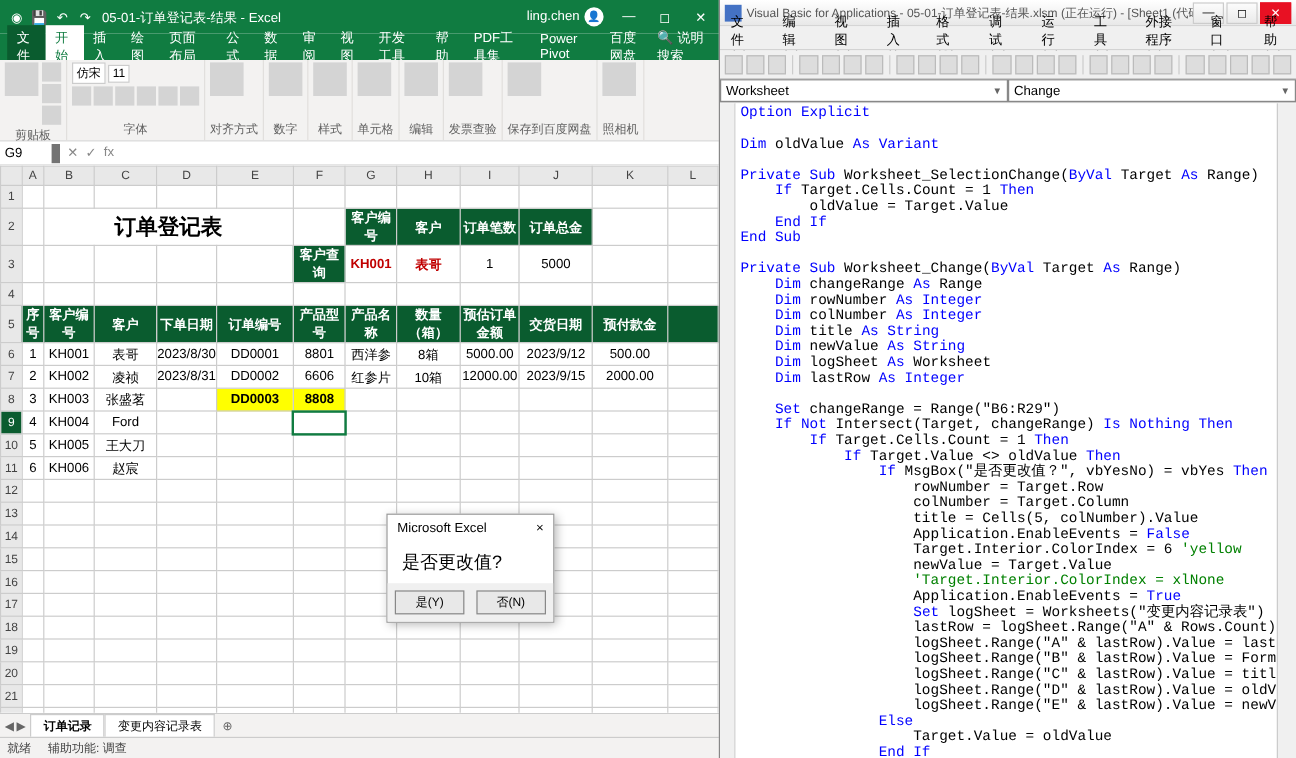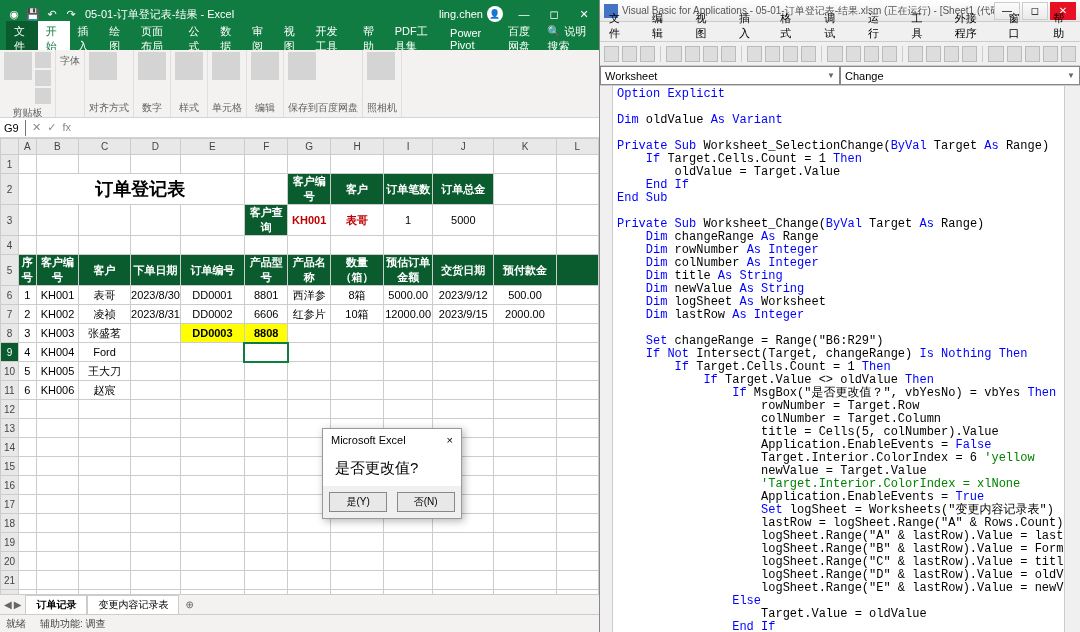--- a/index.html
+++ b/index.html
@@ -27,21 +27,21 @@
     .rgroup { border-right: 1px solid #e1dfdd; padding: 2px 4px; display: flex; flex-direction: column; justify-content: space-between; }
     .rgroup .label { text-align: center; color: #616161; font-size: 10px; padding-top: 2px; }
     .rgroup .content { display: flex; gap: 3px; align-items: flex-start; }
     .rgroup .col { display: flex; flex-direction: column; gap: 2px; }
     .ricon { width: 16px; height: 16px; background: #d4d4d4; display: inline-block; }
     .ricon.big { width: 28px; height: 28px; }
     .rrow { display: flex; gap: 2px; align-items: center; }
     .fontsel { border: 1px solid #ccc; padding: 1px 3px; font-size: 10px; background: #fff; }
     
     .formula-bar { height: 20px; border-bottom: 1px solid #d4d4d4; display: flex; align-items: center; background: #fff; }
-    .namebox { width: 26px; border-right: 1px solid #737373; padding: 2px 4px; font-size: 11px; }
+    .namebox { width: 50px; border-right: 7px solid #737373; padding: 2px 4px; font-size: 11px; }
     .fb-btns { display: flex; gap: 6px; padding: 0 6px; color: #888; }
     .fb-input { flex: 1; padding: 2px 4px; font-size: 11px; }
     
     .grid-area { flex: 1; overflow: hidden; position: relative; background: #fff; }
     .grid { border-collapse: collapse; font-size: 11px; }
     .grid th, .grid td { border: 1px solid #ccc; text-align: center; }
     .grid .colhdr th { background: #e8e8e8; color: #444; font-weight: normal; height: 16px; font-size: 10px; }
     .grid .rowhdr { background: #e8e8e8; color: #444; font-weight: normal; width: 20px; font-size: 10px; }
     .grid td { height: 19px; background: #fff; }
     .col-A{width:20px}.col-B{width:45px}.col-C{width:62px}.col-D{width:48px}.col-E{width:72px}.col-F{width:50px}.col-G{width:45px}.col-H{width:60px}.col-I{width:50px}.col-J{width:65px}.col-K{width:70px}.col-L{width:55px}
@@ -149,20 +149,36 @@
           </div>
           <div class="col">
             <span class="ricon"></span>
             <span class="ricon"></span>
             <span class="ricon"></span>
           </div>
         </div>
         <div class="label">剪贴板</div>
       </div>
       <div class="rgroup">
+        <div class="content">
+          <div class="col">
+            <div class="rrow">
+              <span class="fontsel">仿宋</span>
+              <span class="fontsel">11</span>
+            </div>
+            <div class="rrow">
+              <span class="ricon"></span>
+              <span class="ricon"></span>
+              <span class="ricon"></span>
+              <span class="ricon"></span>
+              <span class="ricon"></span>
+              <span class="ricon"></span>
+            </div>
+          </div>
+        </div>
         <div class="label">字体</div>
       </div>
       <div class="rgroup">
         <div class="content">
           <span class="ricon big"></span>
         </div>
         <div class="label">对齐方式</div>
       </div>
       <div class="rgroup">
         <div class="content">
@@ -180,20 +196,26 @@
         <div class="content">
           <span class="ricon big"></span>
         </div>
         <div class="label">单元格</div>
       </div>
       <div class="rgroup">
         <div class="content">
           <span class="ricon big"></span>
         </div>
         <div class="label">编辑</div>
+      </div>
+      <div class="rgroup">
+        <div class="content">
+          <span class="ricon big"></span>
+        </div>
+        <div class="label">发票查验</div>
       </div>
       <div class="rgroup">
         <div class="content">
           <span class="ricon big"></span>
         </div>
         <div class="label">保存到百度网盘</div>
       </div>
       <div class="rgroup">
         <div class="content">
           <span class="ricon big"></span>

